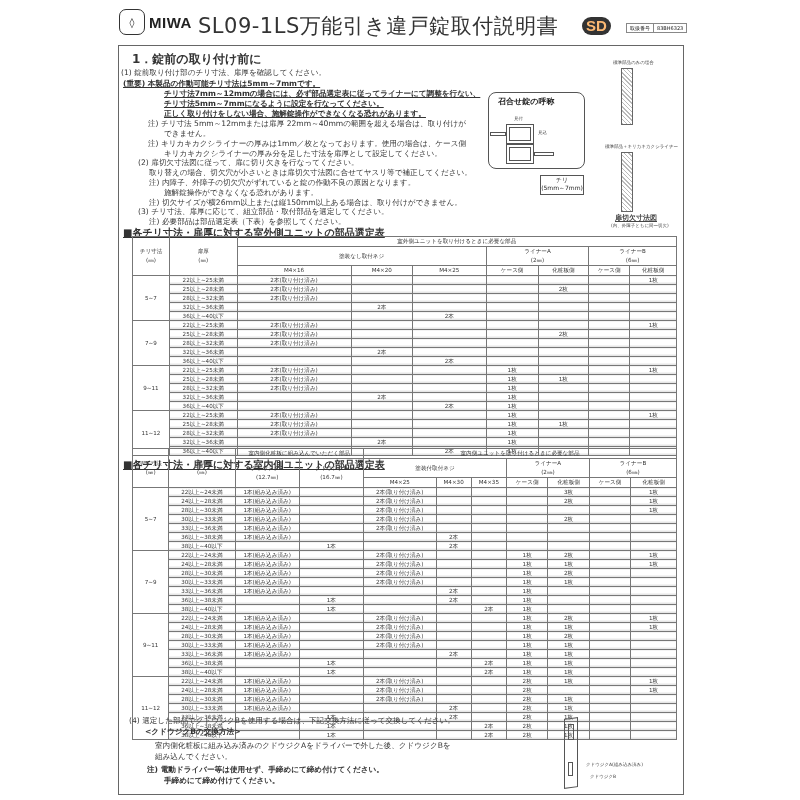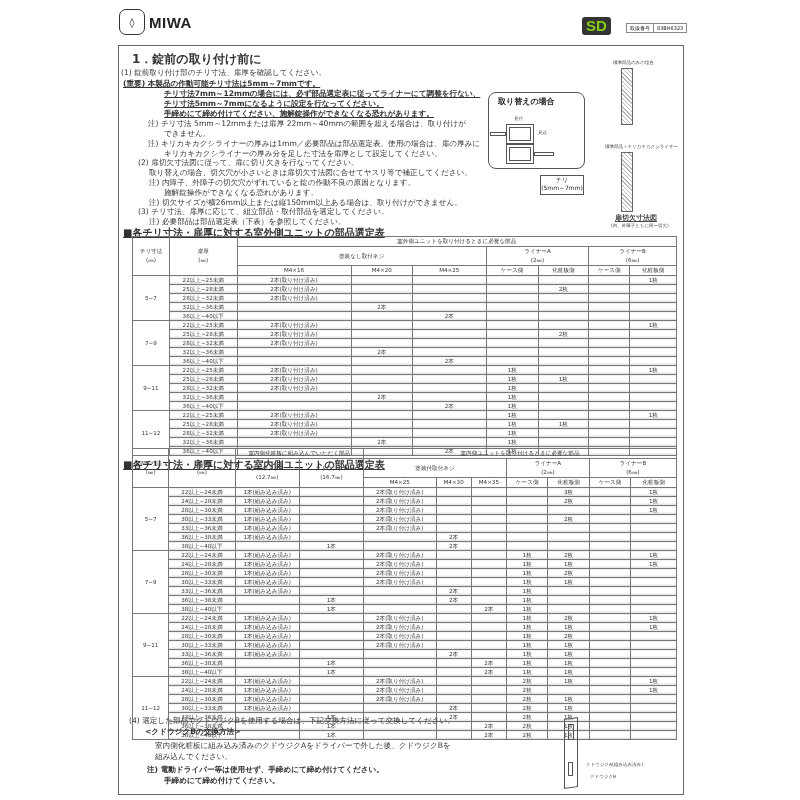--- a/index.html
+++ b/index.html
@@ -2,21 +2,21 @@
 <html><head>
 <meta charset="utf-8">
 <style>
   html,body{margin:0;padding:0;background:#fff;}
   body{width:800px;height:800px;position:relative;overflow:hidden;font-family:"DejaVu Sans",sans-serif;color:#222;}
   .header{position:absolute;left:0;top:0;width:800px;height:45px;}
   .logo{position:absolute;left:119px;top:9px;display:flex;align-items:center;gap:4px;}
   .logo-mark{width:24px;height:24px;border:1.5px solid #333;border-radius:7px;display:flex;align-items:center;justify-content:center;font-size:10px;}
   .logo-text{font-family:"Liberation Sans",sans-serif;font-weight:bold;font-size:15px;letter-spacing:0.5px;color:#222;}
   .title{position:absolute;left:198px;top:12px;font-size:21px;color:#333;letter-spacing:0.5px;white-space:nowrap;}
-  .sd-badge{position:absolute;left:582px;top:17px;background:#333;color:#84cc16;font-weight:bold;font-family:"Liberation Sans",sans-serif;font-size:15px;padding:0 4px;border-radius:3px;line-height:18px;}
+  .sd-badge{position:absolute;left:582px;top:17px;background:#333;color:#fdba74;font-weight:bold;font-family:"Liberation Sans",sans-serif;font-size:15px;padding:0 4px;border-radius:9px;line-height:18px;}
   .doc-num{position:absolute;left:626px;top:23px;font-size:5px;border:1px solid #888;display:flex;}
   .doc-num span{padding:1px 3px;}
   .doc-num span+span{border-left:1px solid #888;}
   .frame{position:absolute;left:118px;top:45px;width:566px;height:750px;border:1px solid #666;box-sizing:border-box;}
   .sec-title{position:absolute;left:132px;top:51px;font-size:12px;font-weight:bold;color:#333;}
   .txt{position:absolute;font-size:7.6px;line-height:10.5px;white-space:nowrap;color:#333;}
   .u{text-decoration:underline;}
   .b{font-weight:bold;}
   .diagram-box{position:absolute;left:488px;top:92px;width:95px;height:75px;border:1px solid #555;border-radius:8px;}
   .diagram-title{position:absolute;left:498px;top:96px;font-size:8px;font-weight:bold;}
@@ -35,49 +35,50 @@
   .fig-bottom{position:absolute;left:560px;top:718px;width:120px;height:70px;}
 </style>
 </head>
 <body>
 
 <div class="header">
   <div class="logo">
     <div class="logo-mark">◊</div>
     <span class="logo-text">MIWA</span>
   </div>
+  <div class="title">SL09-1LS万能引き違戸錠取付説明書</div>
   <div class="sd-badge">SD</div>
   <div class="doc-num">
     <span>取扱番号</span>
     <span>83BH6323</span>
   </div>
 </div>
 
 <div class="frame"></div>
 
 <div class="sec-title">1．錠前の取り付け前に</div>
 <div class="txt" style="left:121px;top:68px">(1) 錠前取り付け部のチリ寸法、扉厚を確認してください。</div>
 <div class="txt b" style="left:123px;top:79px"><span class="u">(重要) 本製品の作動可能チリ寸法は5mm～7mmです。</span></div>
 <div class="txt b u" style="left:164px;top:89px">チリ寸法7mm～12mmの場合には、必ず部品選定表に従ってライナーにて調整を行ない、</div>
 <div class="txt b u" style="left:164px;top:99px">チリ寸法5mm～7mmになるように設定を行なってください。</div>
-<div class="txt b u" style="left:164px;top:109px">手締めにて締め付けてください、施解錠操作ができなくなる恐れがあります。</div>
+<div class="txt b u" style="left:164px;top:109px">正しく取り付けをしない場合、施解錠操作ができなくなる恐れがあります。</div>
 <div class="txt" style="left:148px;top:119px">注) チリ寸法 5mm～12mmまたは扉厚 22mm～40mmの範囲を超える場合は、取り付けが</div>
 <div class="txt" style="left:164px;top:129px">できません。</div>
-<div class="txt" style="left:148px;top:139px">注) キリカキカクシライナーの厚みは1mm／必要部品は部品選定表。使用の場合は、扉の厚みに</div>
+<div class="txt" style="left:148px;top:139px">注) キリカキカクシライナーの厚みは1mm／枚となっております。使用の場合は、ケース側</div>
 <div class="txt" style="left:164px;top:149px">キリカキカクシライナーの厚み分を足した寸法を扉厚として設定してください。</div>
 <div class="txt" style="left:138px;top:158px">(2) 扉切欠寸法図に従って、扉に切り欠きを行なってください。</div>
 <div class="txt" style="left:149px;top:168px">取り替えの場合、切欠穴が小さいときは扉切欠寸法図に合せてヤスリ等で補正してください。</div>
 <div class="txt" style="left:149px;top:178px">注) 内障子、外障子の切欠穴がずれていると錠の作動不良の原因となります。</div>
 <div class="txt" style="left:164px;top:188px">施解錠操作ができなくなる恐れがあります。</div>
 <div class="txt" style="left:149px;top:198px">注) 切欠サイズが横26mm以上または縦150mm以上ある場合は、取り付けができません。</div>
 <div class="txt" style="left:138px;top:207px">(3) チリ寸法、扉厚に応じて、組立部品・取付部品を選定してください。</div>
 <div class="txt" style="left:149px;top:217px">注) 必要部品は部品選定表（下表）を参照してください。</div>
 
 <div class="diagram-box"></div>
-<div class="diagram-title">取り替えの場合</div>
+<div class="diagram-title">召合せ錠の呼称</div>
 <div class="diagram-inner">
   <div class="rect" style="left:8px;top:14px;width:28px;height:20px"></div>
   <div class="rect" style="left:11px;top:17px;width:22px;height:14px"></div>
   <div class="rect" style="left:8px;top:34px;width:28px;height:20px"></div>
   <div class="rect" style="left:11px;top:37px;width:22px;height:14px"></div>
   <div class="rect" style="left:-8px;top:22px;width:16px;height:4px"></div>
   <div class="rect" style="left:36px;top:42px;width:20px;height:4px"></div>
   <div class="small" style="left:16px;top:6px">見付</div>
   <div class="small" style="left:40px;top:20px">見込</div>
 </div>

